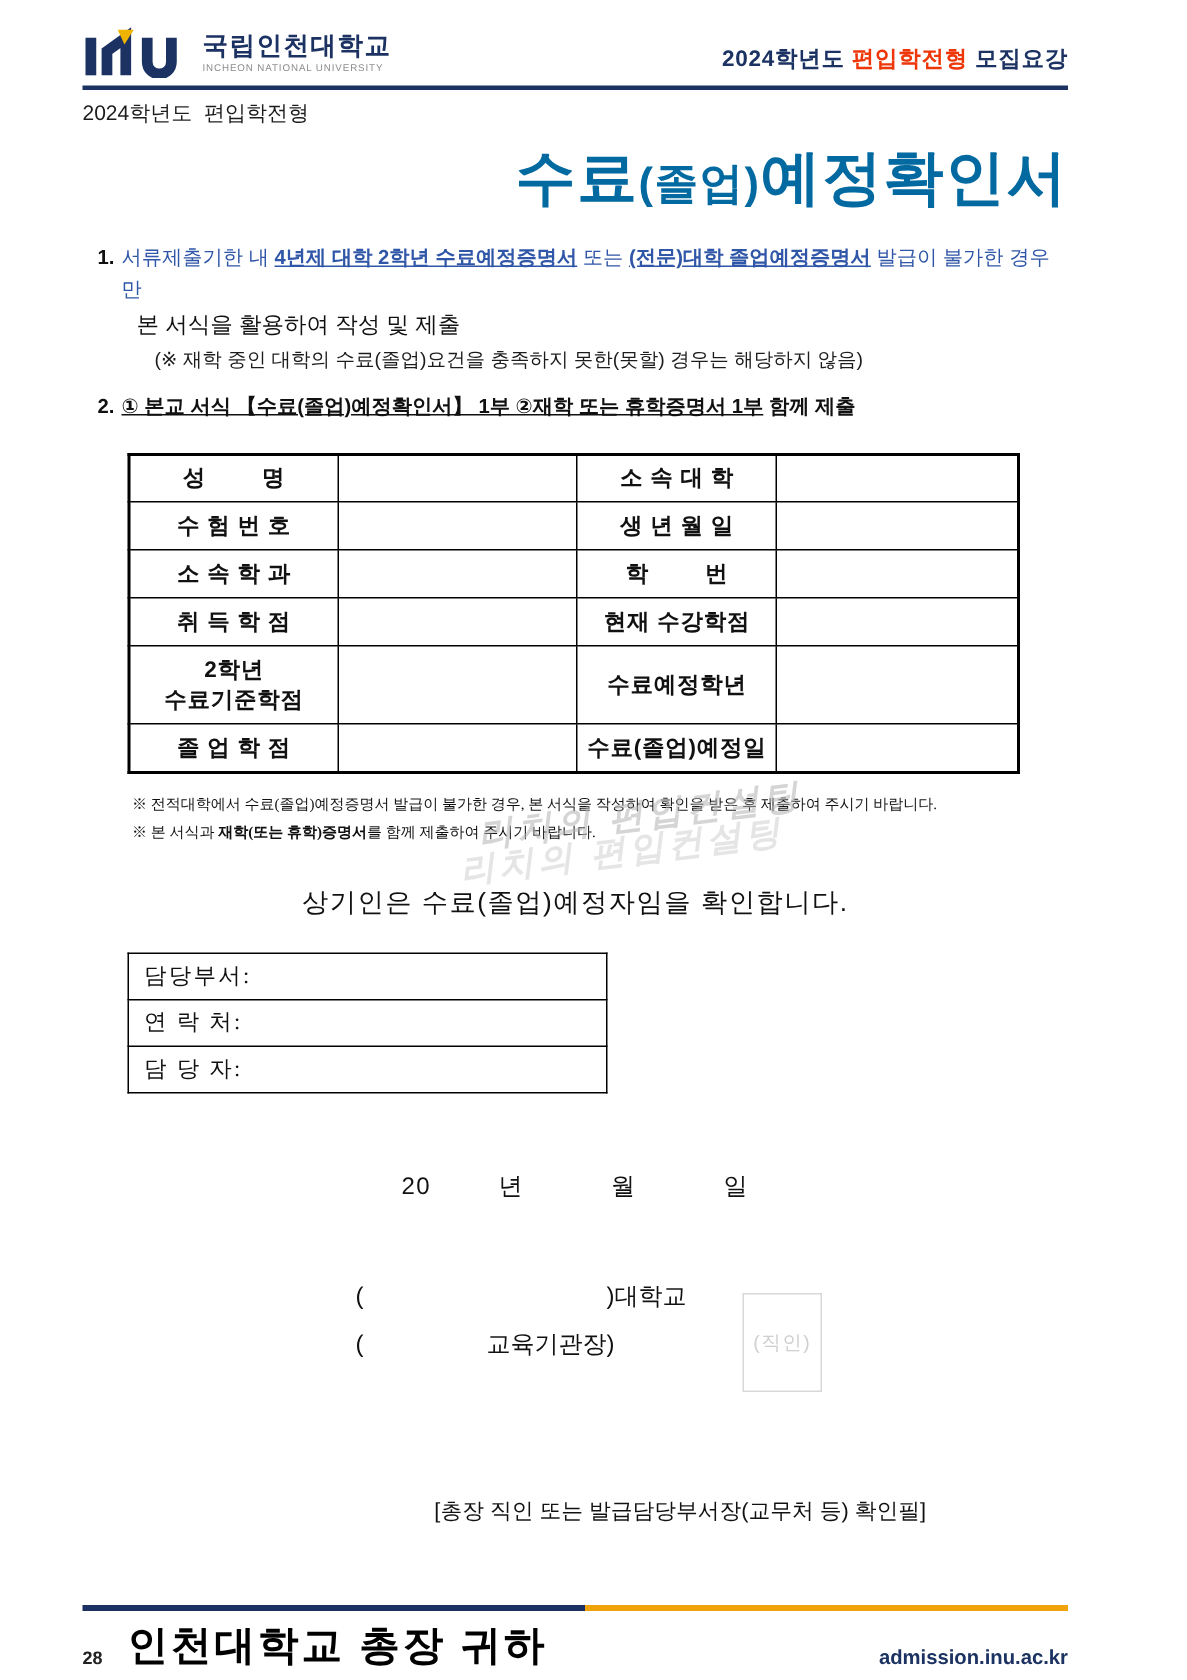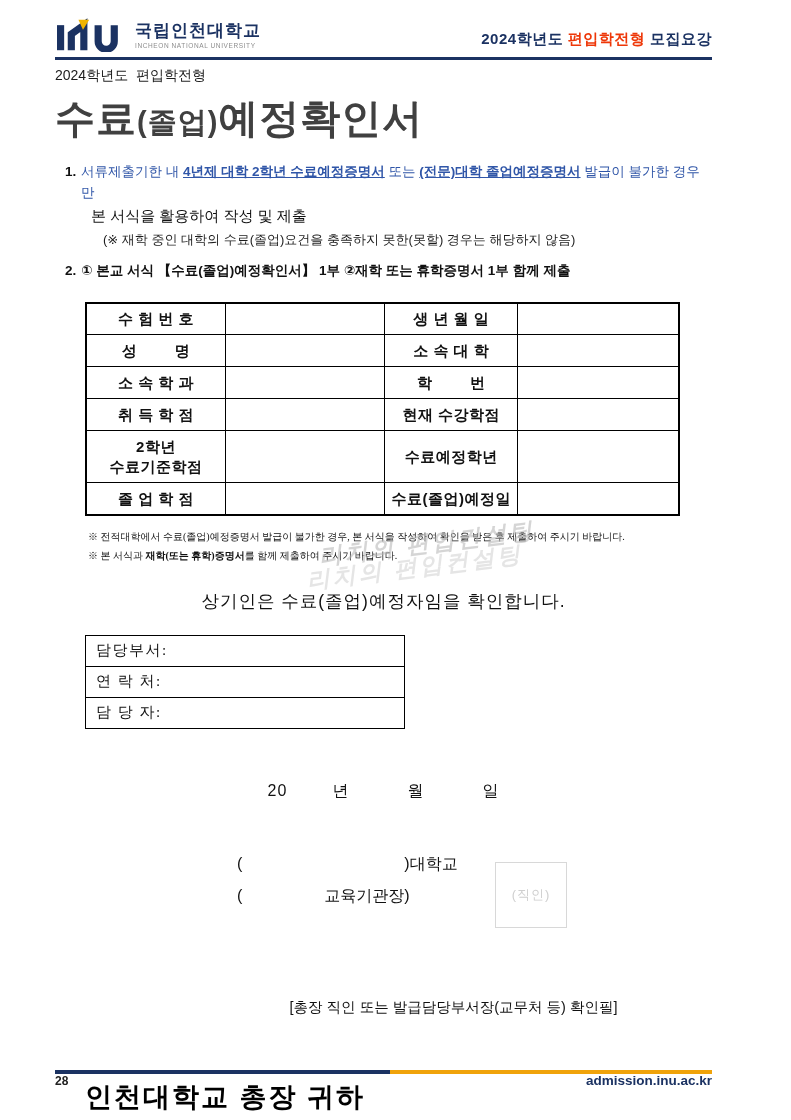--- a/index.html
+++ b/index.html
@@ -19,34 +19,34 @@
   .logo-block { display:flex; align-items:center; gap:8px; }
   .logo-mark { width:72px; height:34px; }
   .logo-text .kr { font-size:17px; font-weight:bold; color:#1b3262; letter-spacing:1px; line-height:1.2; }
   .logo-text .en { font-size:6.5px; color:#8d8d8d; letter-spacing:0.6px; }
   .edition { font-size:15px; font-weight:bold; color:#1b3262; margin-top:12px; letter-spacing:0.5px; }
   .edition .hl { color:#ee3708; }
   .header-rule { border:none; border-top:3px solid #1b3262; margin-top:5px; }
   .subtitle { font-size:14px; color:#1c1c1c; margin-top:7px; white-space:pre; }
 
   
-  .doc-title { text-align:left; margin-top:6px; font-weight:800; color:#404040; letter-spacing:1px; }
+  .doc-title { text-align:right; margin-top:6px; font-weight:800; color:#0369a1; letter-spacing:1px; }
   .doc-title .big { font-size:40px; }
   .doc-title .small { font-size:29px; }
 
   
   .instructions { margin-top:16px; margin-left:10px; }
   .inst-item { display:flex; font-size:13.5px; line-height:1.55; }
   .inst-num { font-weight:bold; width:16px; flex:none; }
   .blue { color:#3056a8; }
   .blue-bu { color:#3056a8; font-weight:bold; text-decoration:underline; }
   .inst-line2 { margin-left:26px; font-size:15px; margin-top:3px; }
   .inst-subnote { margin-left:38px; font-size:13px; margin-top:5px; color:#1c1c1c; }
   .inst-item2 { margin-top:12px; font-weight:bold; }
-  .u { }
+  .u { text-decoration:underline; }
 
   
   .form-table { width:595px; margin:20px 0 0 30px; border-collapse:collapse; border:2px solid #000; }
   .form-table td { border:1px solid #000; height:32px; }
   .form-table tr.tall td { height:52px; }
   .form-table td.lbl {
     font-weight:bold; font-size:15px; text-align:center;
     white-space:pre-wrap; line-height:1.3; letter-spacing:0.5px;
   }
 
@@ -79,34 +79,34 @@
   .date-line span { display:inline-block; }
   .gap45 { width:45px; } .gap58 { width:58px; }
 
   
   .signature { position:relative; height:112px; margin-top:50px; font-size:16px; }
   .sig-line1 { position:absolute; left:182px; top:2px; }
   .sig-line2 { position:absolute; left:182px; top:34px; }
   .sig-spacer1 { display:inline-block; width:162px; }
   .sig-spacer2 { display:inline-block; width:82px; }
   .stamp-box {
-    position:absolute; left:440px; top:10px; width:72px; height:66px;
+    position:absolute; left:440px; top:10px; width:53px; height:66px;
     border:1px solid #d8d8d8; color:#cfcfcf; font-size:13px;
     display:flex; align-items:center; justify-content:center; letter-spacing:1px;
   }
 
   
   .confirm-note { margin-top:34px; text-align:center; padding-left:140px; font-size:14.5px; color:#111; }
   .addressee { margin-top:62px; margin-left:30px; font-size:27px; font-weight:800; letter-spacing:2px; color:#000; }
 
   
   .footer-bar { position:absolute; left:55px; right:79px; bottom:46px; height:4px; display:flex; }
   .bar-navy { width:51%; background:#1b3262; }
   .bar-yellow { flex:1; background:#f0a30a; }
-  .footer-row { position:absolute; left:55px; right:79px; bottom:32px;
+  .footer-row { position:absolute; left:55px; right:79px; bottom:8px;
     display:flex; justify-content:space-between; align-items:baseline; }
   .page-num { font-size:12px; font-weight:bold; color:#222; }
   .site { font-size:13.5px; font-weight:bold; color:#1b3262; }
 </style>
 </head>
 <body>
 
 <div class="page">
 
   <div class="header-row">
@@ -152,29 +152,29 @@
 
   <table class="form-table">
     <colgroup>
       <col style="width:140px">
         <col style="width:160px">
         <col style="width:133px">
         <col style="width:162px">
     </colgroup>
     <tbody>
         <tr>
+      <td class="lbl">성        명</td>
+      <td></td>
+      <td class="lbl">소 속 대 학</td>
+      <td></td>
+    </tr>
+    <tr>
       <td class="lbl">수 험 번 호</td>
       <td></td>
       <td class="lbl">생 년 월 일</td>
-      <td></td>
-    </tr>
-    <tr>
-      <td class="lbl">성        명</td>
-      <td></td>
-      <td class="lbl">소 속 대 학</td>
       <td></td>
     </tr>
     <tr>
       <td class="lbl">소 속 학 과</td>
       <td></td>
       <td class="lbl">학        번</td>
       <td></td>
     </tr>
     <tr>
       <td class="lbl">취 득 학 점</td>

